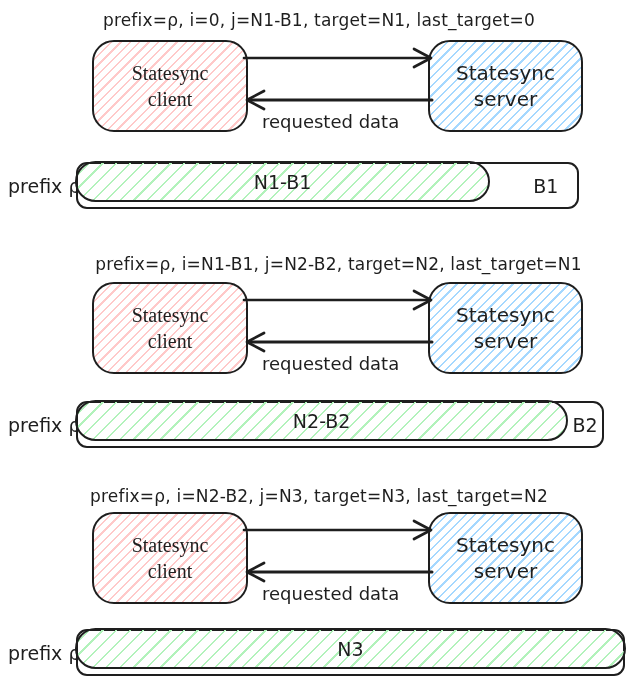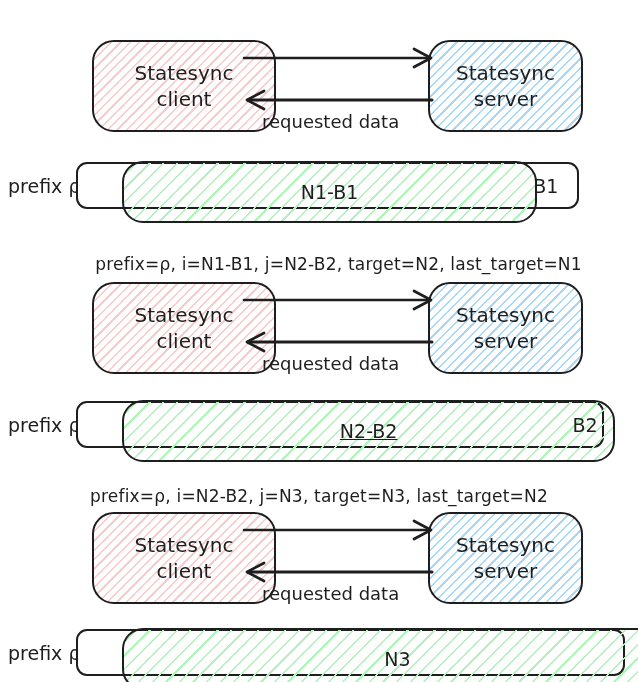--- a/index.html
+++ b/index.html
@@ -46,22 +46,23 @@
     border-radius:22px;
     display:flex;
     align-items:center;
     justify-content:center;
     text-align:center;
     font-size:20px;
     line-height:26px;
   }
   .actor-label{width:120px;}
   .client-box{
-    left:92px;width:184px;
+    left:92px;width:156px;
     background:repeating-linear-gradient(135deg,transparent 0 5px,var(--client-fill) 5px 6.6px);
+    font-family:Liberation Serif, serif;
   }
   .server-box{
     left:428px;width:155px;
     background:repeating-linear-gradient(135deg,transparent 0 5px,var(--server-fill) 5px 6.6px);
     justify-content:center;
   }
 
   .arrows{
     position:absolute;
     left:240px;top:34px;
@@ -100,28 +101,27 @@
     border:2.6px solid var(--stroke);
     border-radius:11px;
     background:#ffffff;
   }
   .s1 .bar-outer{width:503px;}
   .s2 .bar-outer{width:528px;}
   .s3 .bar-outer{width:549px;}
   .bar-fill{
     position:absolute;
     top:-2.6px;left:-2.6px;
-    height:62px;
+    height:41px;
     border:2.6px solid var(--stroke);
     border-radius:21px;
     background:repeating-linear-gradient(135deg,transparent 0 8px,var(--progress-fill) 8px 9.6px);
     display:flex;
     align-items:center;
     justify-content:center;
-    margin-left:47px;
   }
   .bar-fill-label{
     font-size:19px;
     white-space:nowrap;
   }
   .bar-rest-label{
     position:absolute;
     top:0;height:100%;
     display:flex;
     align-items:center;
@@ -129,20 +129,21 @@
     font-size:19px;
     white-space:nowrap;
   }
 </style>
 </head>
 <body>
 
 <div class="page">
 
   <div class="section s1">
+    <div class="header">prefix=ρ, i=0, j=N1-B1, target=N1, last_target=0</div>
     <div class="actor-box client-box">
       <div class="actor-label">Statesync client</div>
     </div>
     <div class="actor-box server-box">
       <div class="actor-label">Statesync server</div>
     </div>
     <svg class="arrows" viewBox="0 0 196 95">
       <line x1="4" y1="18" x2="190" y2="18" stroke="currentColor" stroke-width="2.7" stroke-linecap="round"></line>
       <path d="M174 9 L191 18 L174 27" fill="none" stroke="currentColor" stroke-width="2.7" stroke-linecap="round" stroke-linejoin="round"></path>
       <line x1="192" y1="60" x2="8" y2="60" stroke="currentColor" stroke-width="3" stroke-linecap="round"></line>
@@ -171,21 +172,21 @@
     <svg class="arrows" viewBox="0 0 196 95">
       <line x1="4" y1="18" x2="190" y2="18" stroke="currentColor" stroke-width="2.7" stroke-linecap="round"></line>
       <path d="M174 9 L191 18 L174 27" fill="none" stroke="currentColor" stroke-width="2.7" stroke-linecap="round" stroke-linejoin="round"></path>
       <line x1="192" y1="60" x2="8" y2="60" stroke="currentColor" stroke-width="3" stroke-linecap="round"></line>
       <path d="M24 51 L7 60 L24 69" fill="none" stroke="currentColor" stroke-width="2.7" stroke-linecap="round" stroke-linejoin="round"></path>
     </svg>
     <div class="arrow-label">requested data</div>
     <div class="bar-row">
       <div class="bar-prefix">prefix ρ</div>
       <div class="bar-outer">
-        <div class="bar-fill" style="width: calc(93.5% + 2.6px); text-decoration: underline;">
+        <div class="bar-fill" style="width: calc(93.5% + 2.6px);">
           <span class="bar-fill-label">N2-B2</span>
         </div>
         <div class="bar-rest-label" style="left: 93.5%; width: 6.5%; text-align: center;">B2</div>
       </div>
     </div>
   </div>
 
   <div class="section s3">
     <div class="header">prefix=ρ, i=N2-B2, j=N3, target=N3, last_target=N2</div>
     <div class="actor-box client-box">

